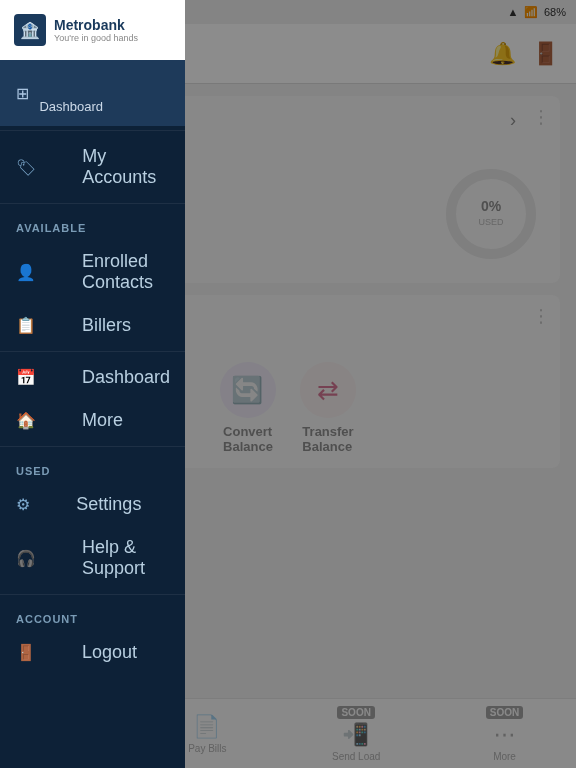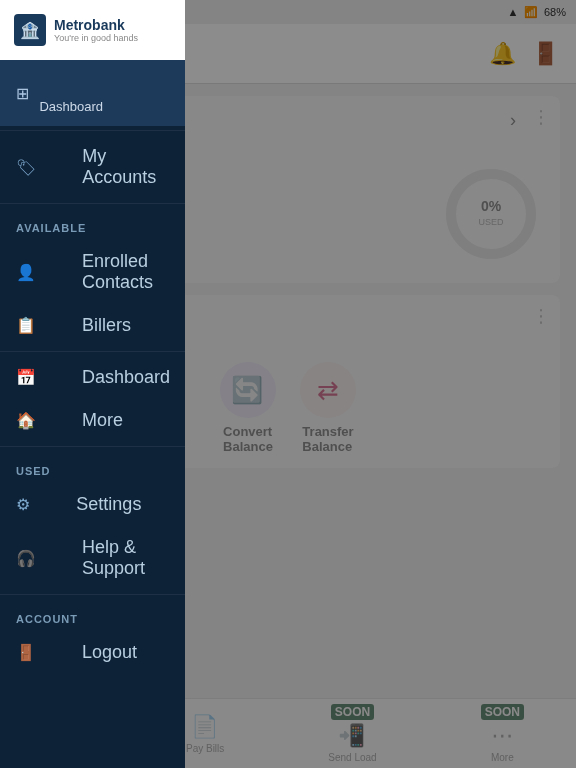--- a/index.html
+++ b/index.html
@@ -153,23 +153,23 @@
       display: flex;
       flex-direction: column;
       align-items: center;
       gap: 3px;
       font-size: 10px;
       color: #888;
     }
 
     .nav-icon { font-size: 22px; }
     .nav-soon {
-      background: #14532d;
+      background: #737373;
       color: white;
-      font-size: 12px;
+      font-size: 10px;
       padding: 1px 4px;
       border-radius: 3px;
       font-weight: 700;
     }
 
     
     .overlay-dim {
       position: absolute;
       top: 0; left: 0;
       width: 576px;

